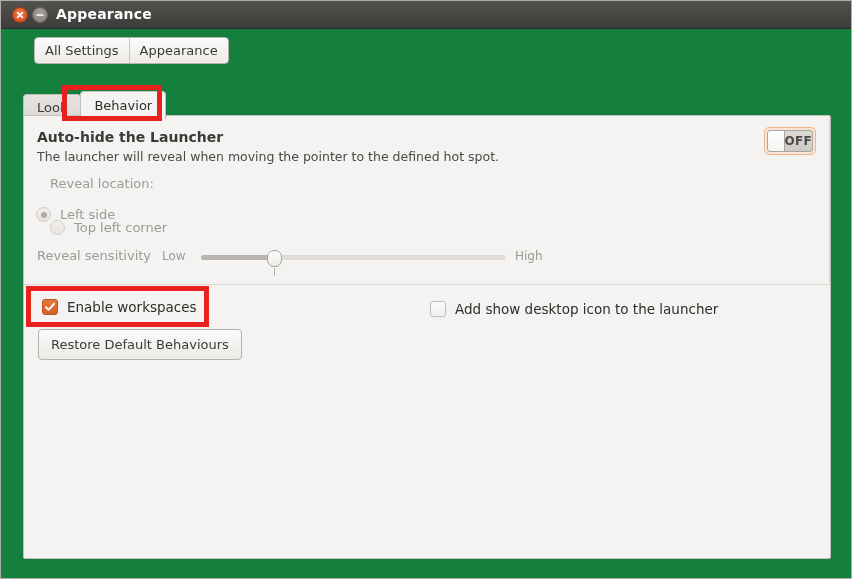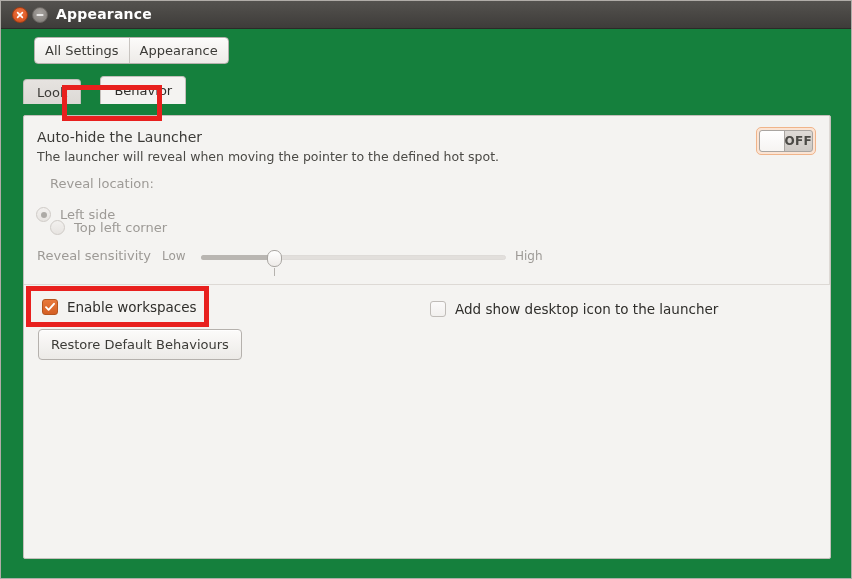--- a/index.html
+++ b/index.html
@@ -92,25 +92,24 @@
   }
   .navbar-sep {
     width: 1px;
     background: #c8c4c0;
   }
 
   
   .tabstrip {
     position: absolute;
     left: 22px;
-    top: 76px;
+    top: 91px;
     height: 27px;
     display: flex;
     align-items: flex-end;
-    gap: 20px;
   }
   .tab {
     height: 25px;
     padding: 0 13px;
     display: flex;
     align-items: center;
     font-size: 13px;
     color: #3c3b37;
     border: 1px solid #c3bfbb;
     border-bottom: none;
@@ -142,21 +141,21 @@
     box-sizing: border-box;
     border-radius: 2px;
   }
 
   
   .section-title {
     position: absolute;
     left: 13px;
     top: 13px;
     font-size: 14px;
-    font-weight: normal;
+    font-weight: bold;
     color: #3b3a37;
     white-space: nowrap;
   }
   .section-desc {
     position: absolute;
     left: 13px;
     top: 33px;
     font-size: 12.5px;
     color: #4a4945;
     white-space: nowrap;
@@ -167,21 +166,21 @@
     position: absolute;
     right: 14px;
     top: 11px;
     padding: 2px;
     border: 1px solid #f0b48a;
     border-radius: 5px;
     background: #fbe4d4;
   }
   .switch {
     display: flex;
-    width: 54px;
+    width: 46px;
     height: 22px;
     border: 1px solid #a9a5a1;
     border-radius: 3px;
     background: linear-gradient(to bottom, #dedad6 0%, #cdc9c5 100%);
     box-sizing: border-box;
     overflow: hidden;
     cursor: default;
   }
   .switch-knob {
     width: 36px;

